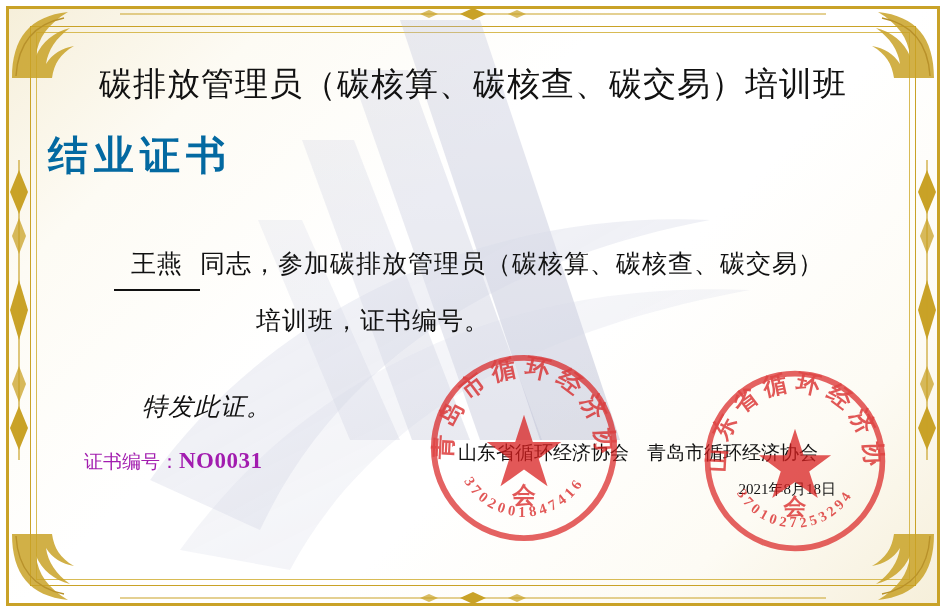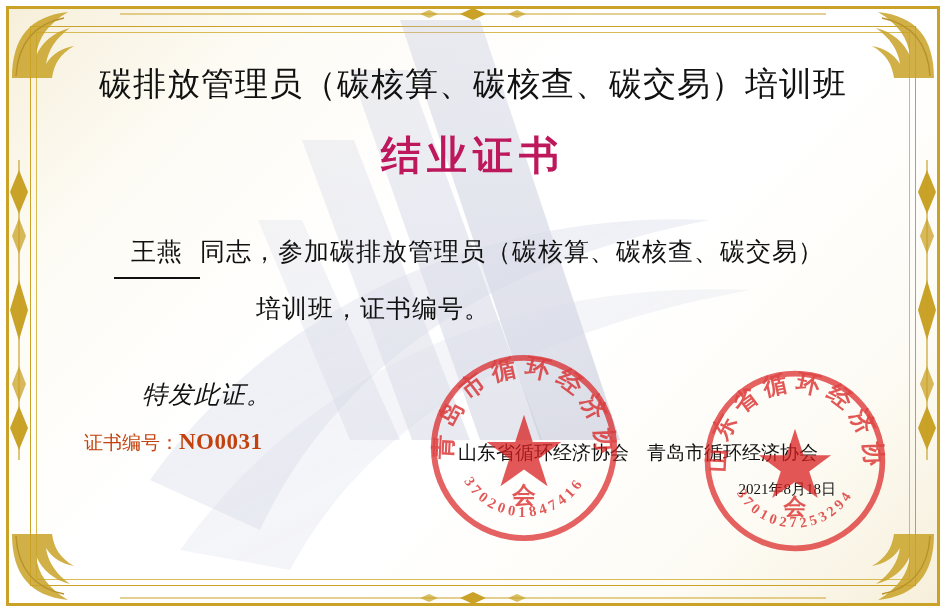--- a/index.html
+++ b/index.html
@@ -102,29 +102,28 @@
     font-size: 33px;
     font-weight: normal;
     letter-spacing: 1px;
     color: #111;
     white-space: nowrap;
   }
   .title-sub {
     position: absolute;
     top: 88px;
     left: 0; width: 850px;
-    text-align: center;
     font-size: 40px;
     font-weight: bold;
     letter-spacing: 6px;
-    color: #be185d;
+    color: #0369a1;
   }
   .body-block {
     position: absolute;
-    top: 188px;
+    top: 200px;
     left: 12px;
     width: 830px;
   }
   .body-line {
     font-size: 25px;
     color: #111;
     line-height: 48px;
     letter-spacing: 1px;
     white-space: nowrap;
   }
@@ -136,23 +135,23 @@
     border-bottom: 2px solid #111;
     padding: 0 4px 1px 4px;
     font-size: 25px;
   }
   .line2 { padding-left: 196px; margin-top: 6px; }
   .line3 { padding-left: 82px; margin-top: 38px; font-style: italic; }
 
   .serial {
     position: absolute;
     left: 36px;
-    top: 389px;
+    top: 408px;
     font-size: 19px;
-    color: #c2410c;
+    color: #a21caf;
     white-space: nowrap;
   }
   .serial .serial-no {
     font-size: 23px;
     font-weight: bold;
     letter-spacing: .5px;
   }
 
   .signature {
     position: absolute;

